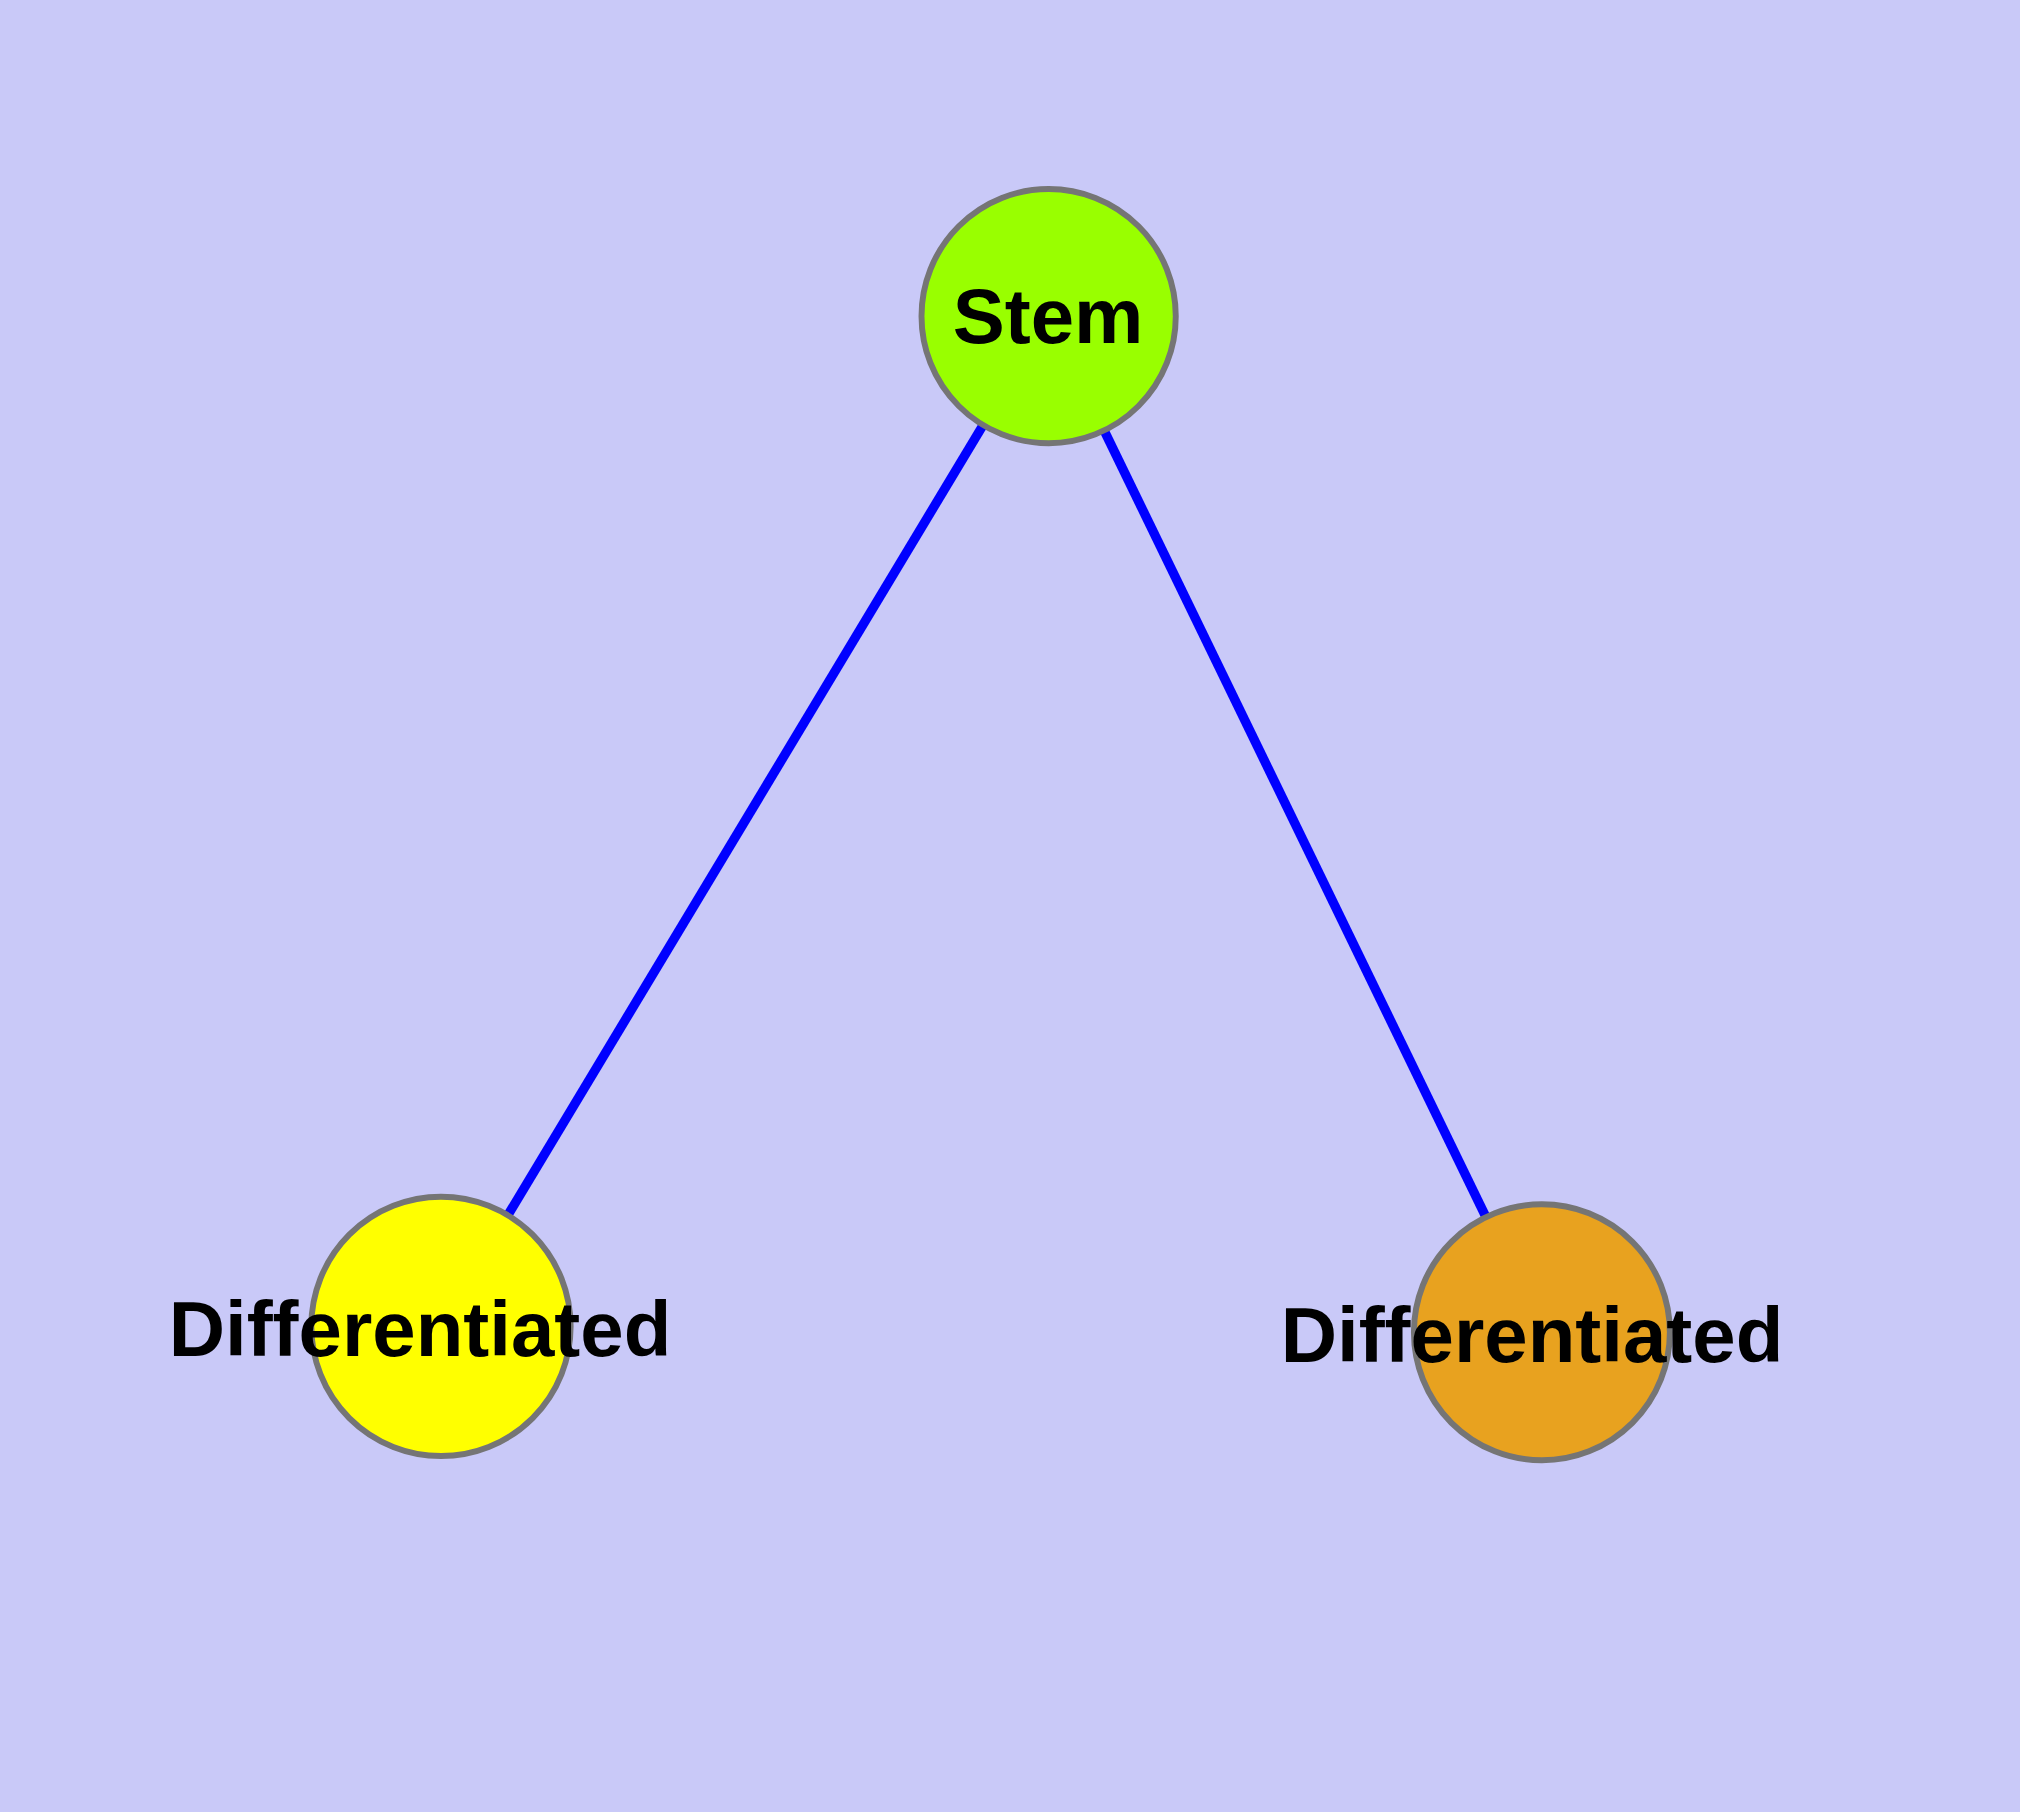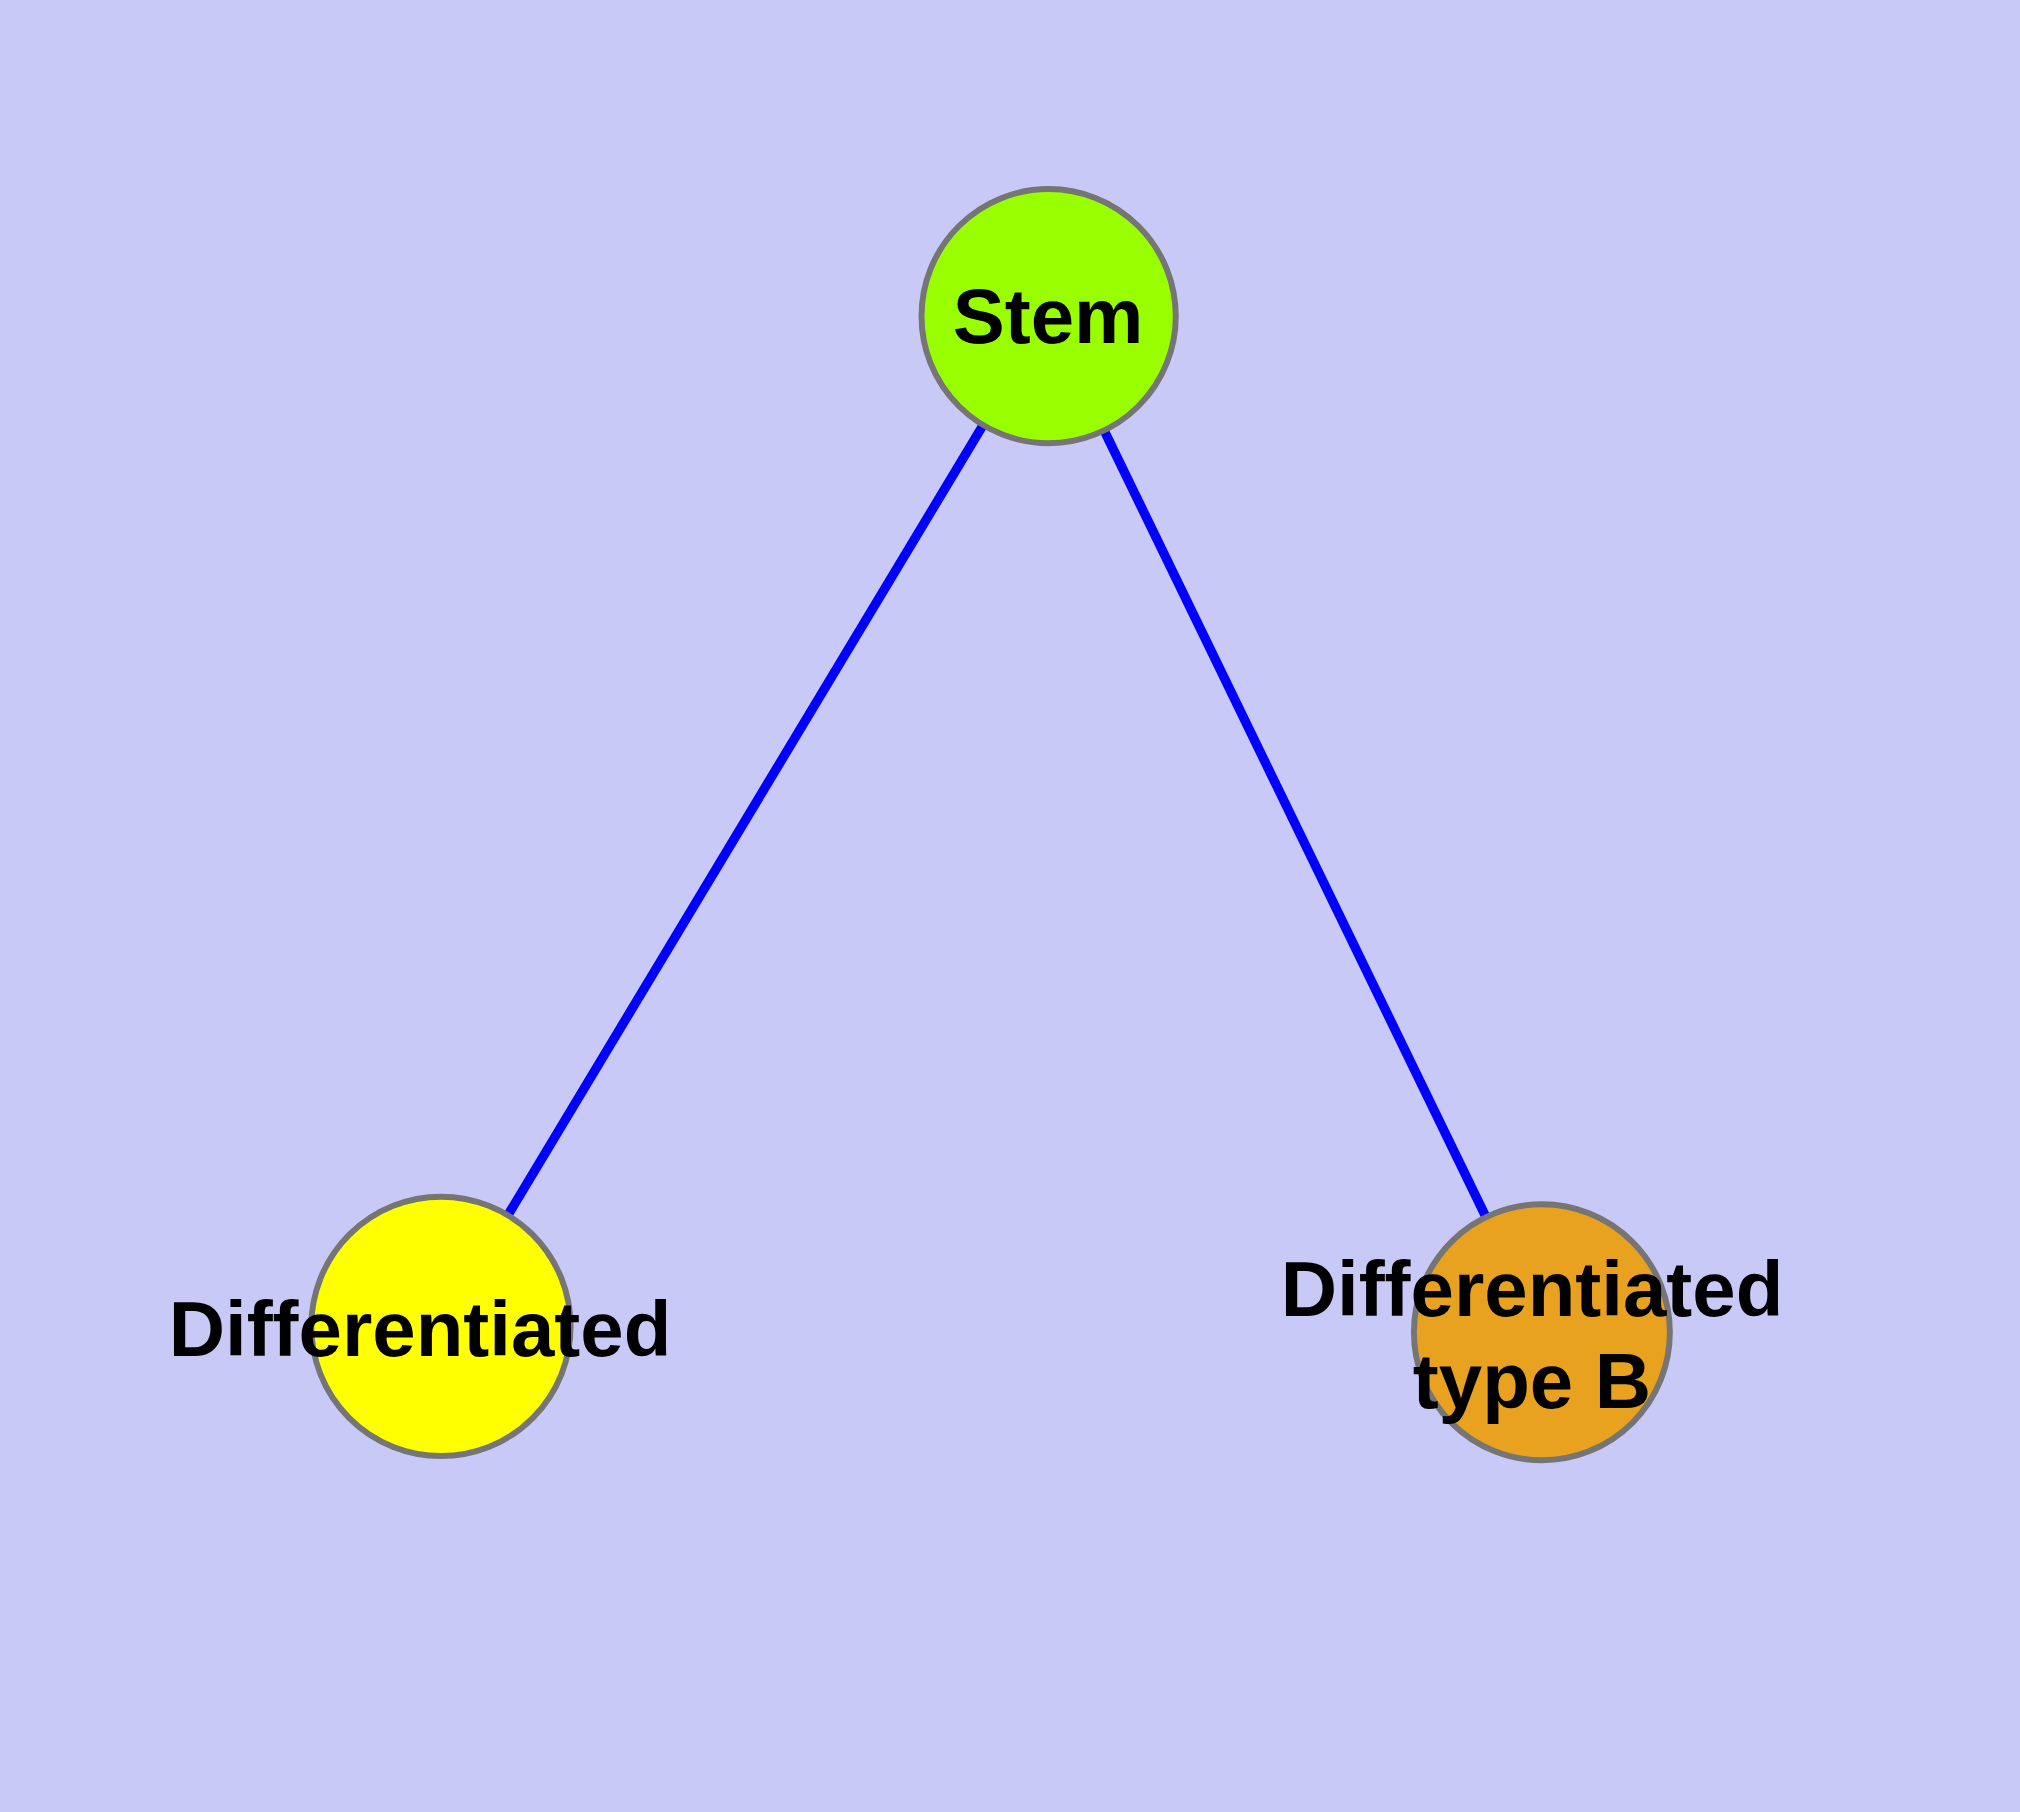--- a/index.html
+++ b/index.html
@@ -69,17 +69,16 @@
   <div class="node-label" style="left:1048px; top:316px;">
     <div>Stem</div>
   </div>
 
   <div class="node-label" style="left:420px; top:1329px;">
     <div>Differentiated</div>
   </div>
 
   <div class="node-label" style="left:1532px; top:1335px;">
     <div>Differentiated</div>
-    <div>type B</div>
   </div>
 
 </div>
 
 
 </body></html>

